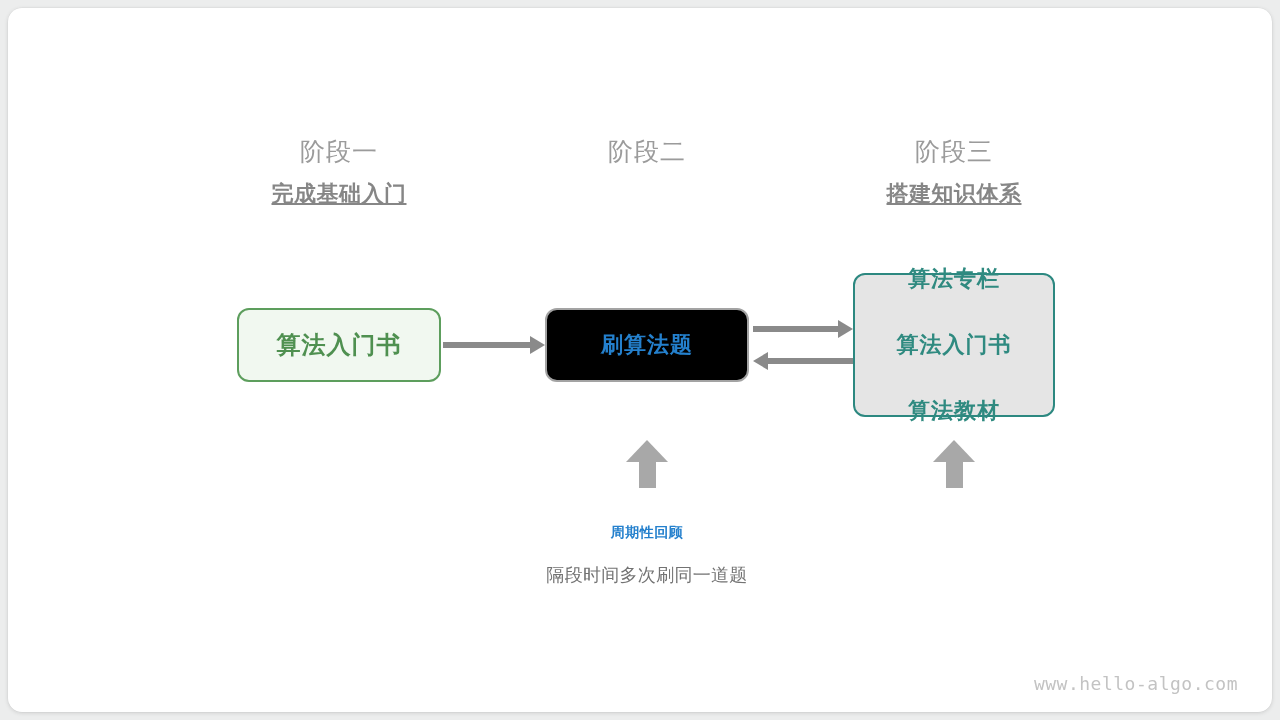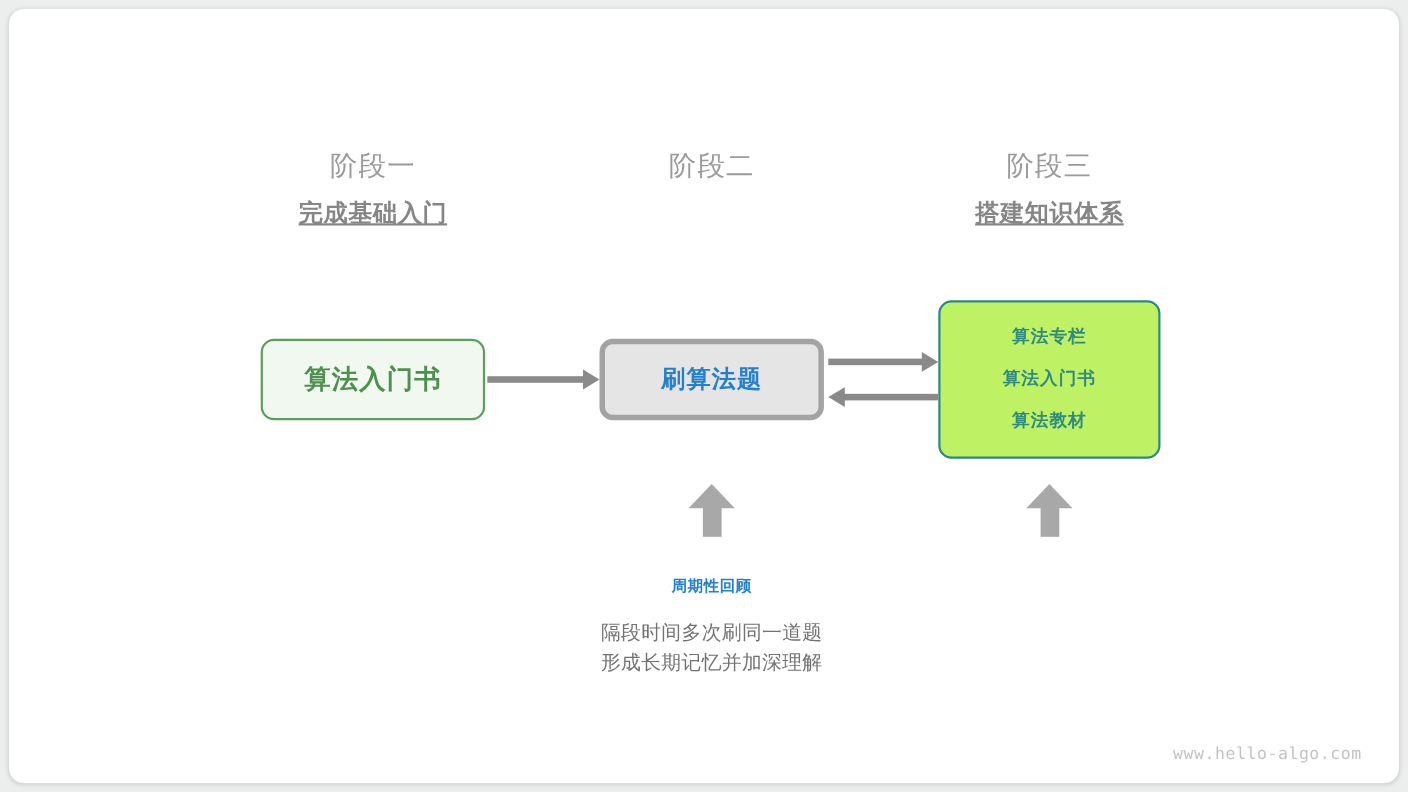--- a/index.html
+++ b/index.html
@@ -64,32 +64,33 @@
     left: 229px; top: 300px;
     width: 204px; height: 74px;
     border: 2px solid #5d9e5d;
     background: #f1f8f0;
     color: #4f9050;
     font-size: 24px;
   }
   #node-practice {
     left: 537px; top: 300px;
     width: 204px; height: 74px;
-    border: 5px solid #a3a3a3;
-    background: #e5e5e5;
+    border: 2px solid #a3a3a3;
+    background: #000000;
     color: #2480cd;
     font-size: 22px;
   }
   #node-resources {
     left: 845px; top: 265px;
     width: 202px; height: 144px;
     border: 2px solid #2c8880;
-    background: #bef264;
+    background: #e5e5e5;
     color: #2f8a80;
-    font-size: 16px;
+    font-size: 22px;
+    gap: 28px;
   }
   #node-resources .line { line-height: 38px; }
 
   
   .arrow-h {
     position: absolute;
     height: 6px;
     background: #8a8a8a;
   }
   .arrow-head-r {
@@ -160,21 +161,21 @@
   #annot-review { left: 489px; top: 510px; }
   #annot-review .annot-title { color: #2480cd; }
   #annot-summary { left: 796px; top: 510px; }
   #annot-summary .annot-title { color: #2f8a80; }
 
   #watermark {
     position: absolute;
     right: 34px;
     bottom: 18px;
     font-family: "DejaVu Sans Mono", "Liberation Mono", monospace;
-    font-size: 15px;
+    font-size: 18px;
     color: #c3c3c3;
     letter-spacing: 0.5px;
   }
 </style>
 </head>
 <body>
 
 <div id="card">
 
   <div class="stage-head" id="stage-head-1" style="left:201px; top:126px;">
@@ -221,20 +222,19 @@
 
   <div class="up-arrow" id="up-arrow-summary">
     <div class="up-head"></div>
     <div class="up-stem"></div>
   </div>
 
   <div class="annot" id="annot-review">
     <div class="annot-title">周期性回顾</div>
     <div class="annot-desc">
       <div class="line">隔段时间多次刷同一道题</div>
-      <div class="line">形成长期记忆并加深理解</div>
     </div>
   </div>
 
 
   <div id="watermark">www.hello-algo.com</div>
 
 </div>
 
 </body></html>

